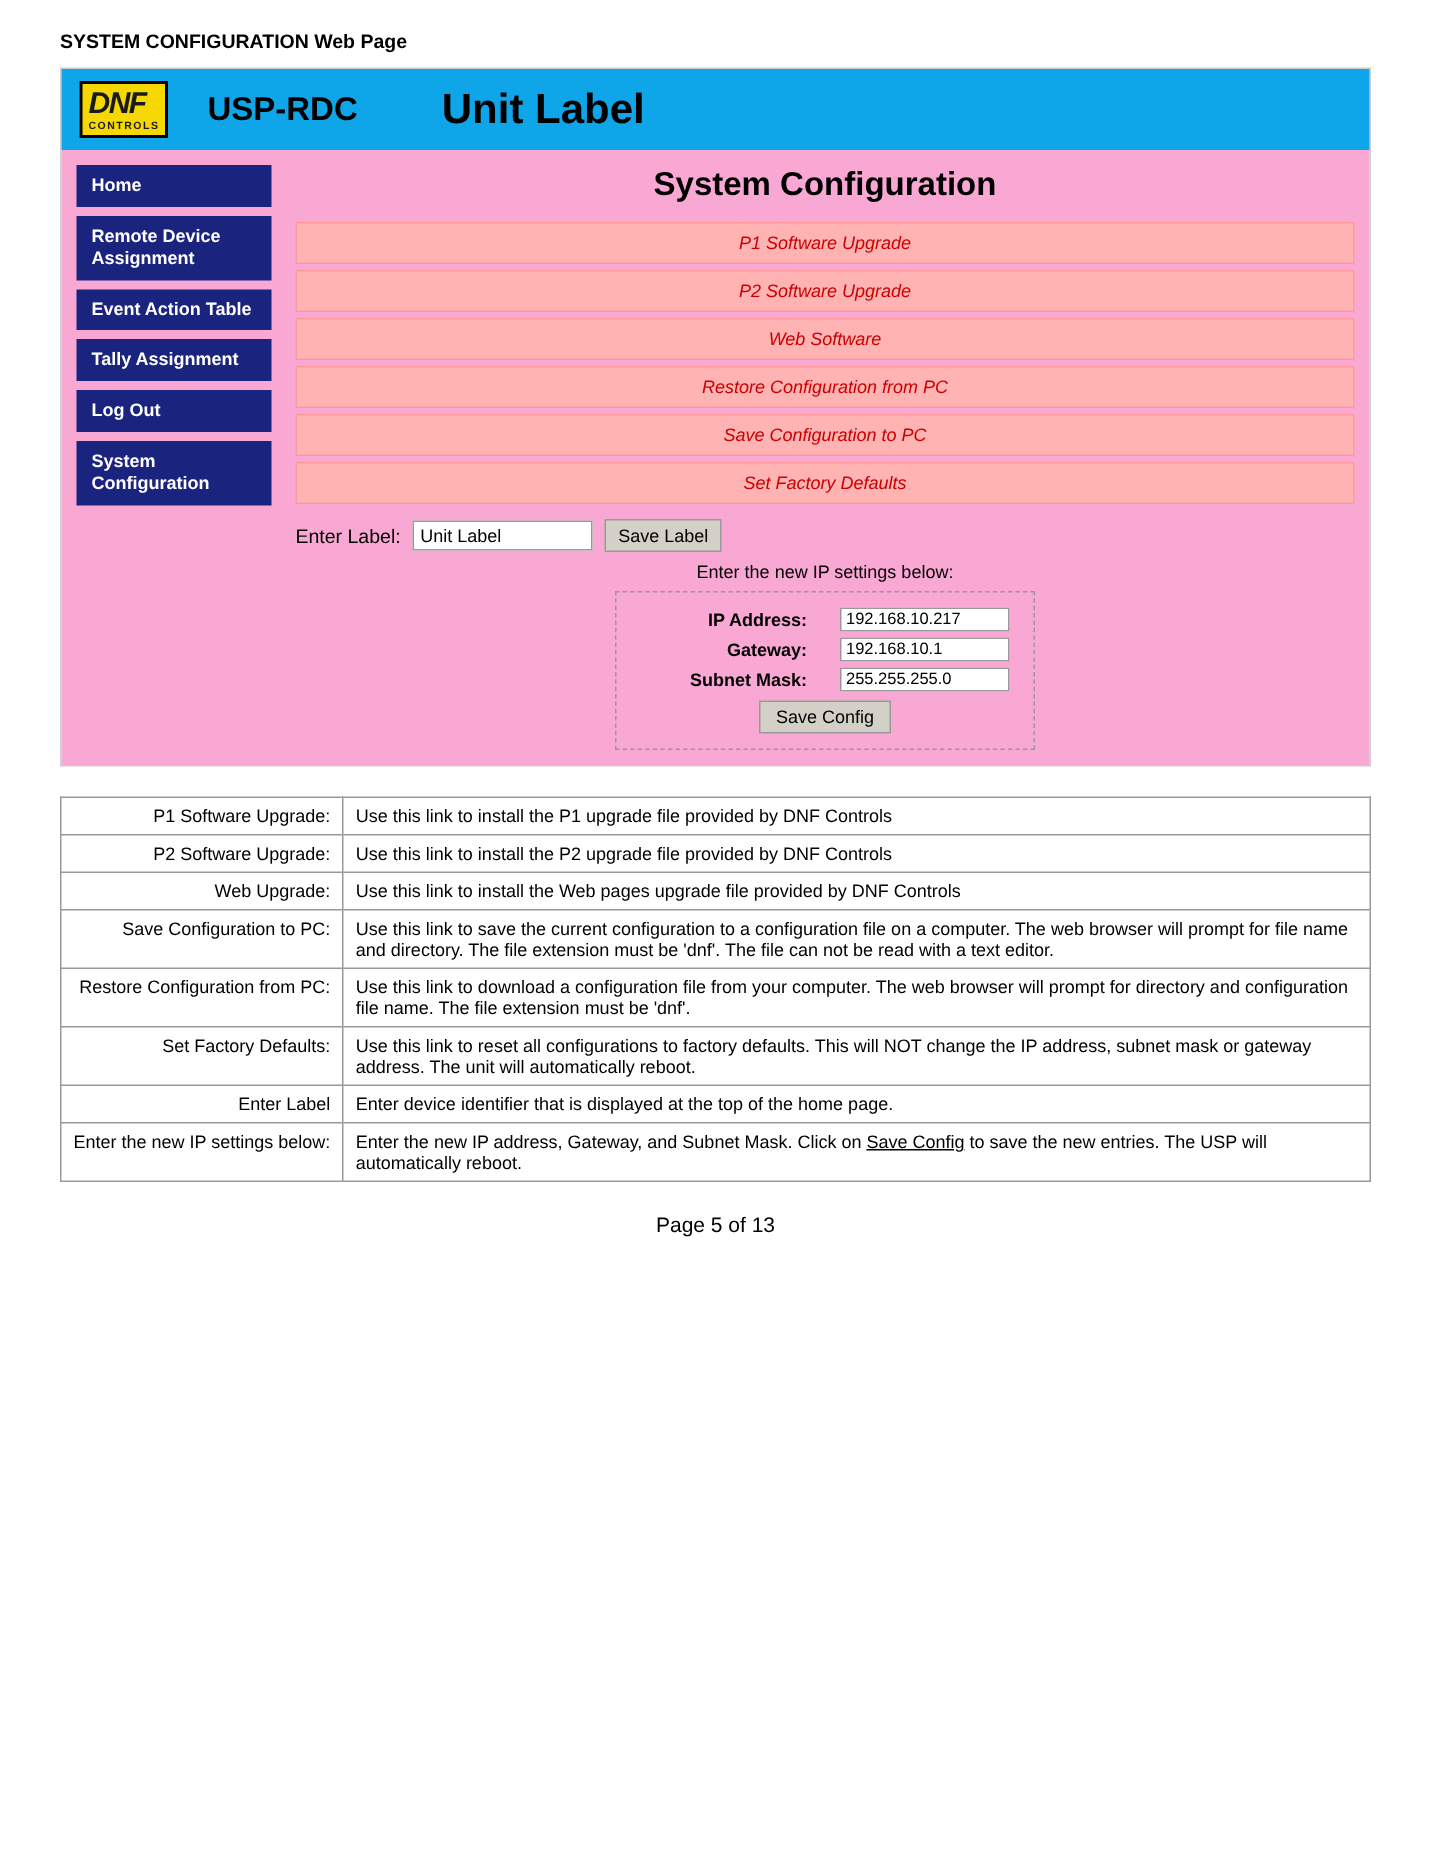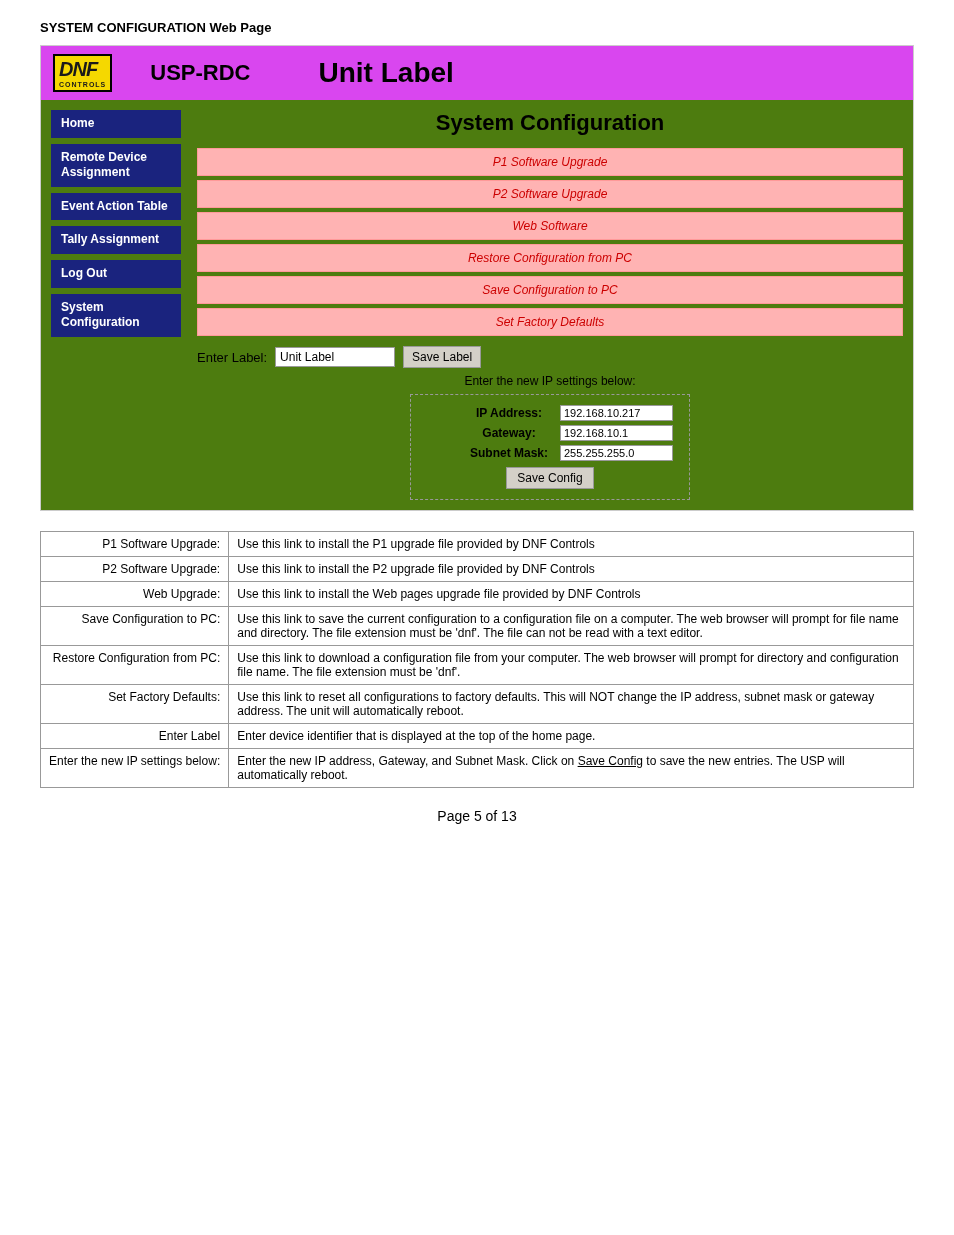--- a/index.html
+++ b/index.html
@@ -20,25 +20,25 @@
     }
 
     
     .browser-frame {
       border: 1px solid #ccc;
       margin-bottom: 20px;
     }
 
     
     .header-bar {
-      background: #d946ef;
+      background: #0ea5e9;
       display: flex;
       align-items: center;
       padding: 8px 12px;
-      gap: 28px;
+      gap: 16px;
     }
 
     .dnf-logo {
       background: #f5d800;
       border: 2px solid #000;
       padding: 2px 4px;
       font-weight: 900;
       font-size: 20px;
       font-style: italic;
       color: #1a1a1a;
@@ -65,21 +65,21 @@
       font-size: 28px;
       font-weight: bold;
       color: #000;
       margin-left: 40px;
     }
 
     
     .main-content {
       display: flex;
       padding: 10px;
-      background: #4d7c0f;
+      background: #f9a8d4;
     }
 
     
     .sidebar {
       width: 130px;
       flex-shrink: 0;
       display: flex;
       flex-direction: column;
       gap: 6px;
       margin-right: 16px;
@@ -166,22 +166,22 @@
 
     .ip-row {
       display: flex;
       align-items: center;
       margin-bottom: 4px;
       justify-content: flex-end;
     }
     .ip-row label {
       font-size: 12px;
       font-weight: bold;
-      margin-right: 6px;
-      text-align: center;
+      margin-right: 22px;
+      text-align: right;
       min-width: 90px;
     }
     .ip-input {
       border: 1px solid #999;
       padding: 1px 3px;
       font-size: 11px;
       width: 113px;
     }
 
     .save-config-btn {

